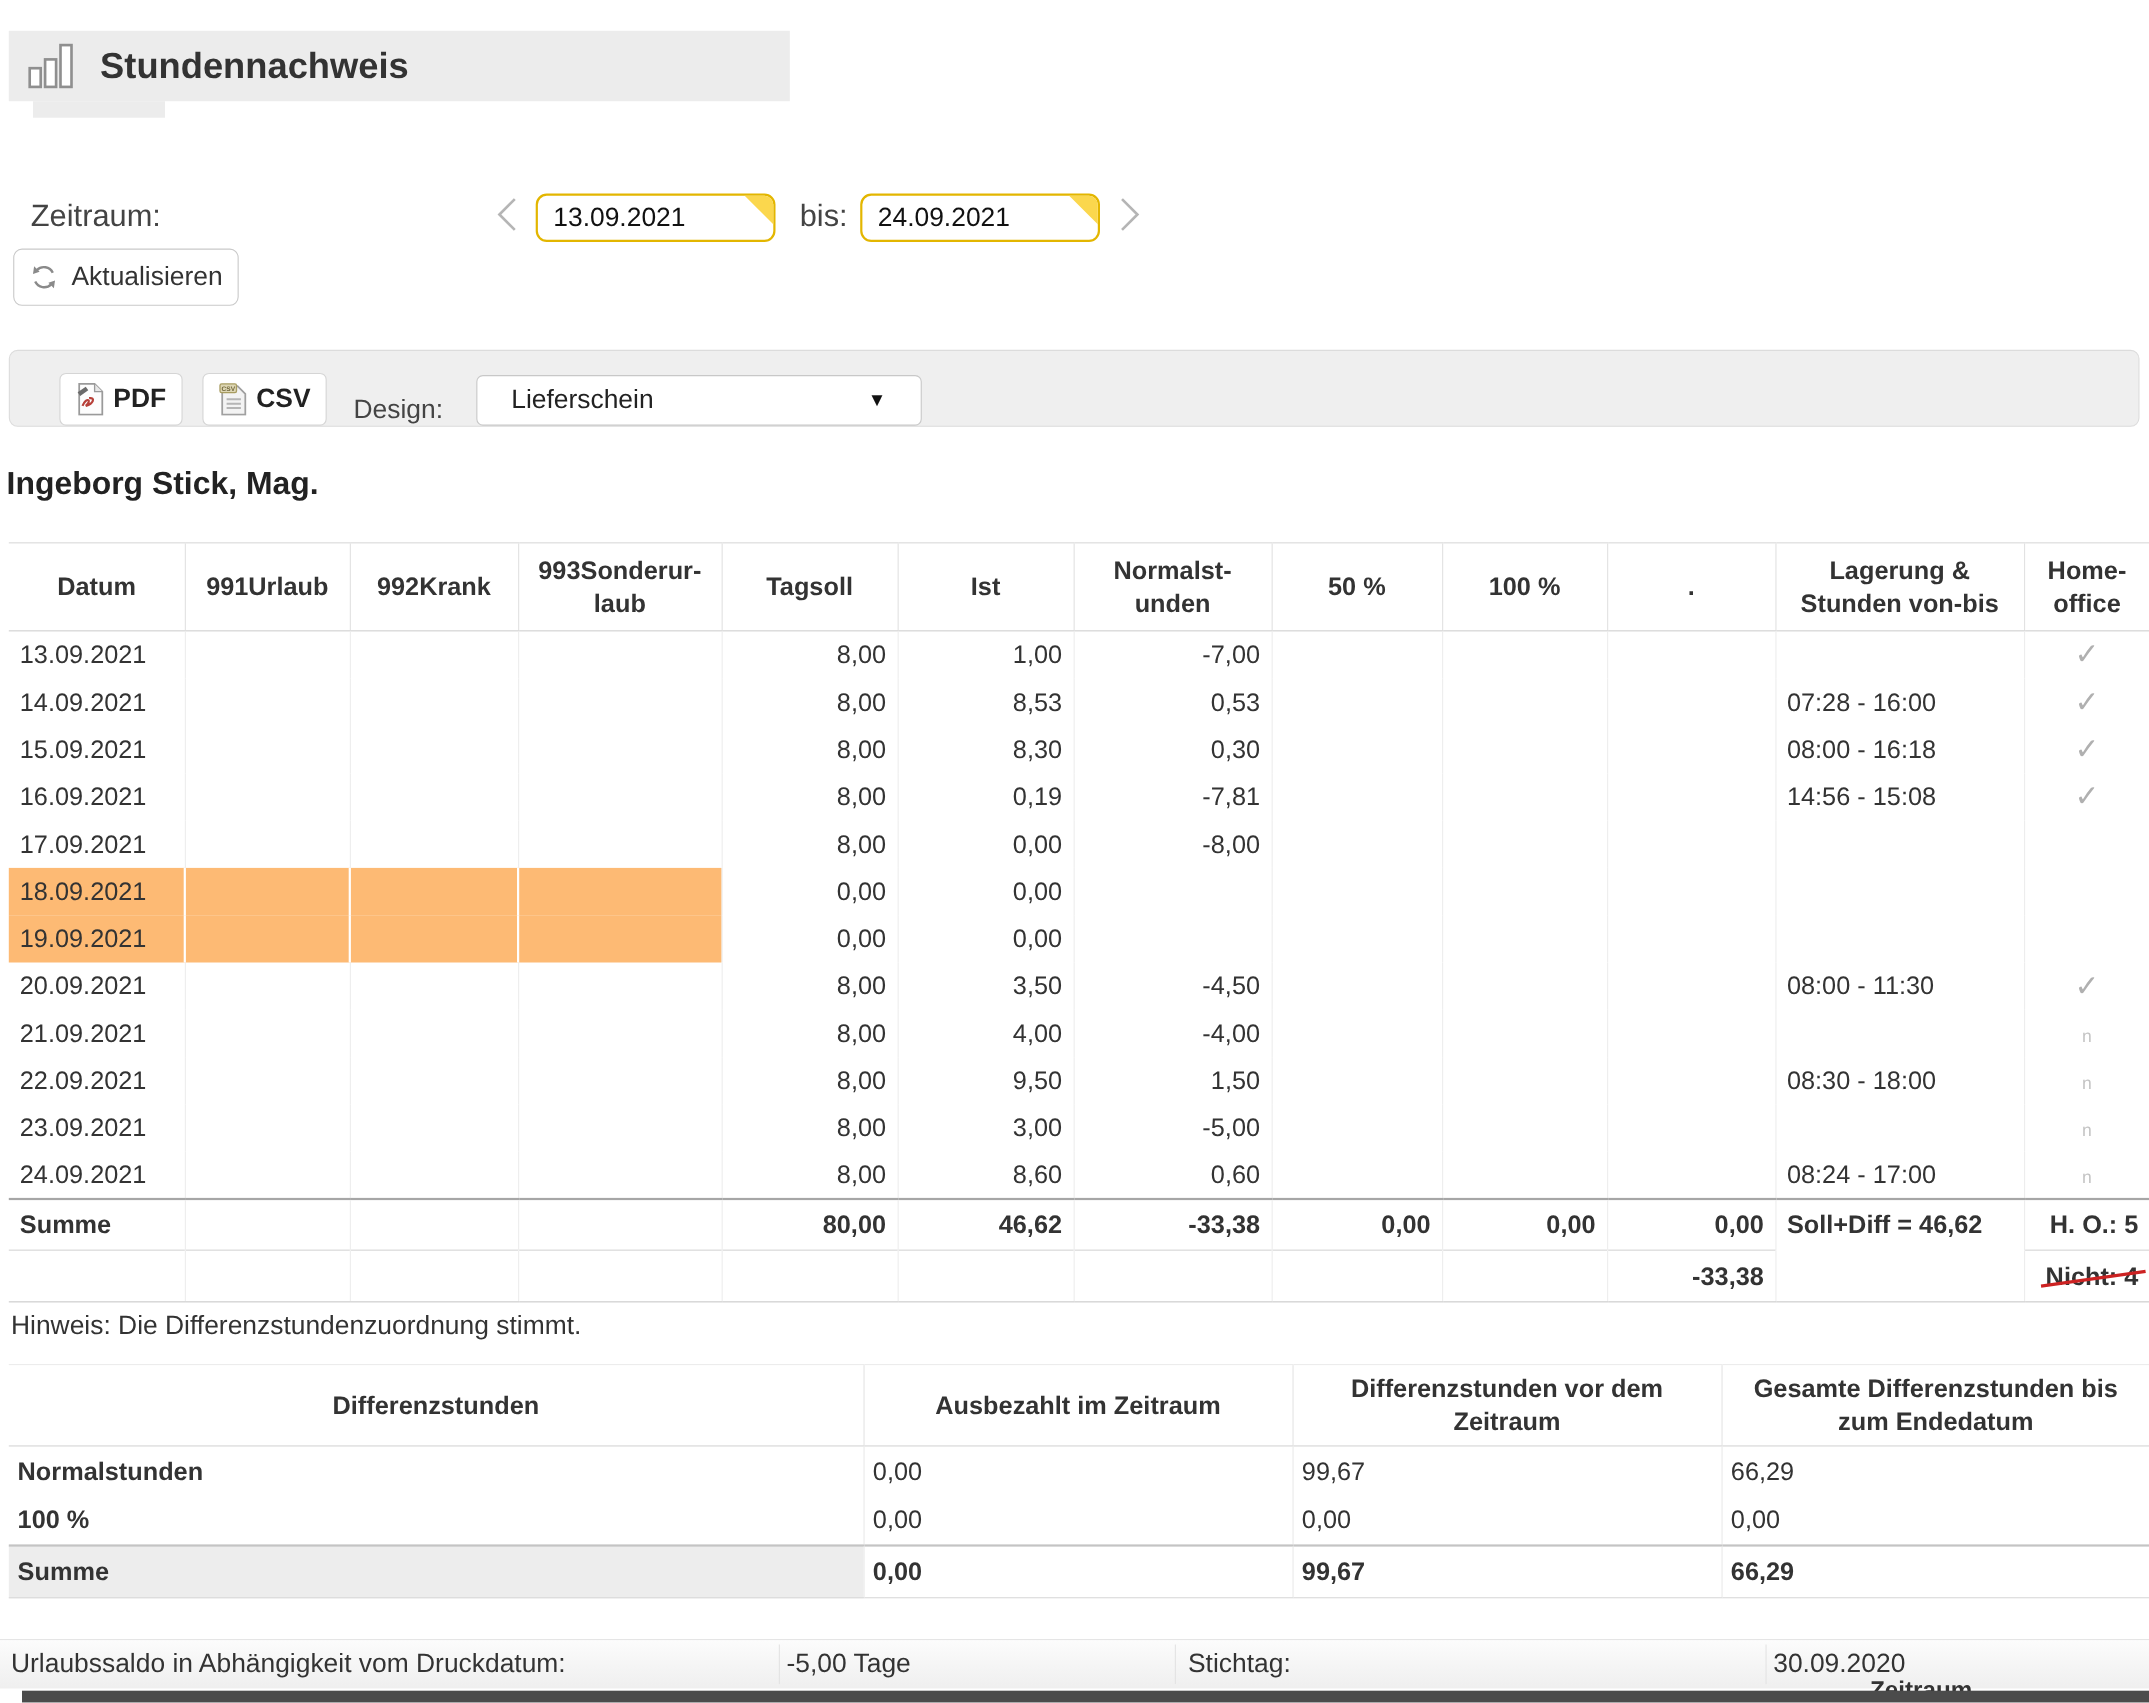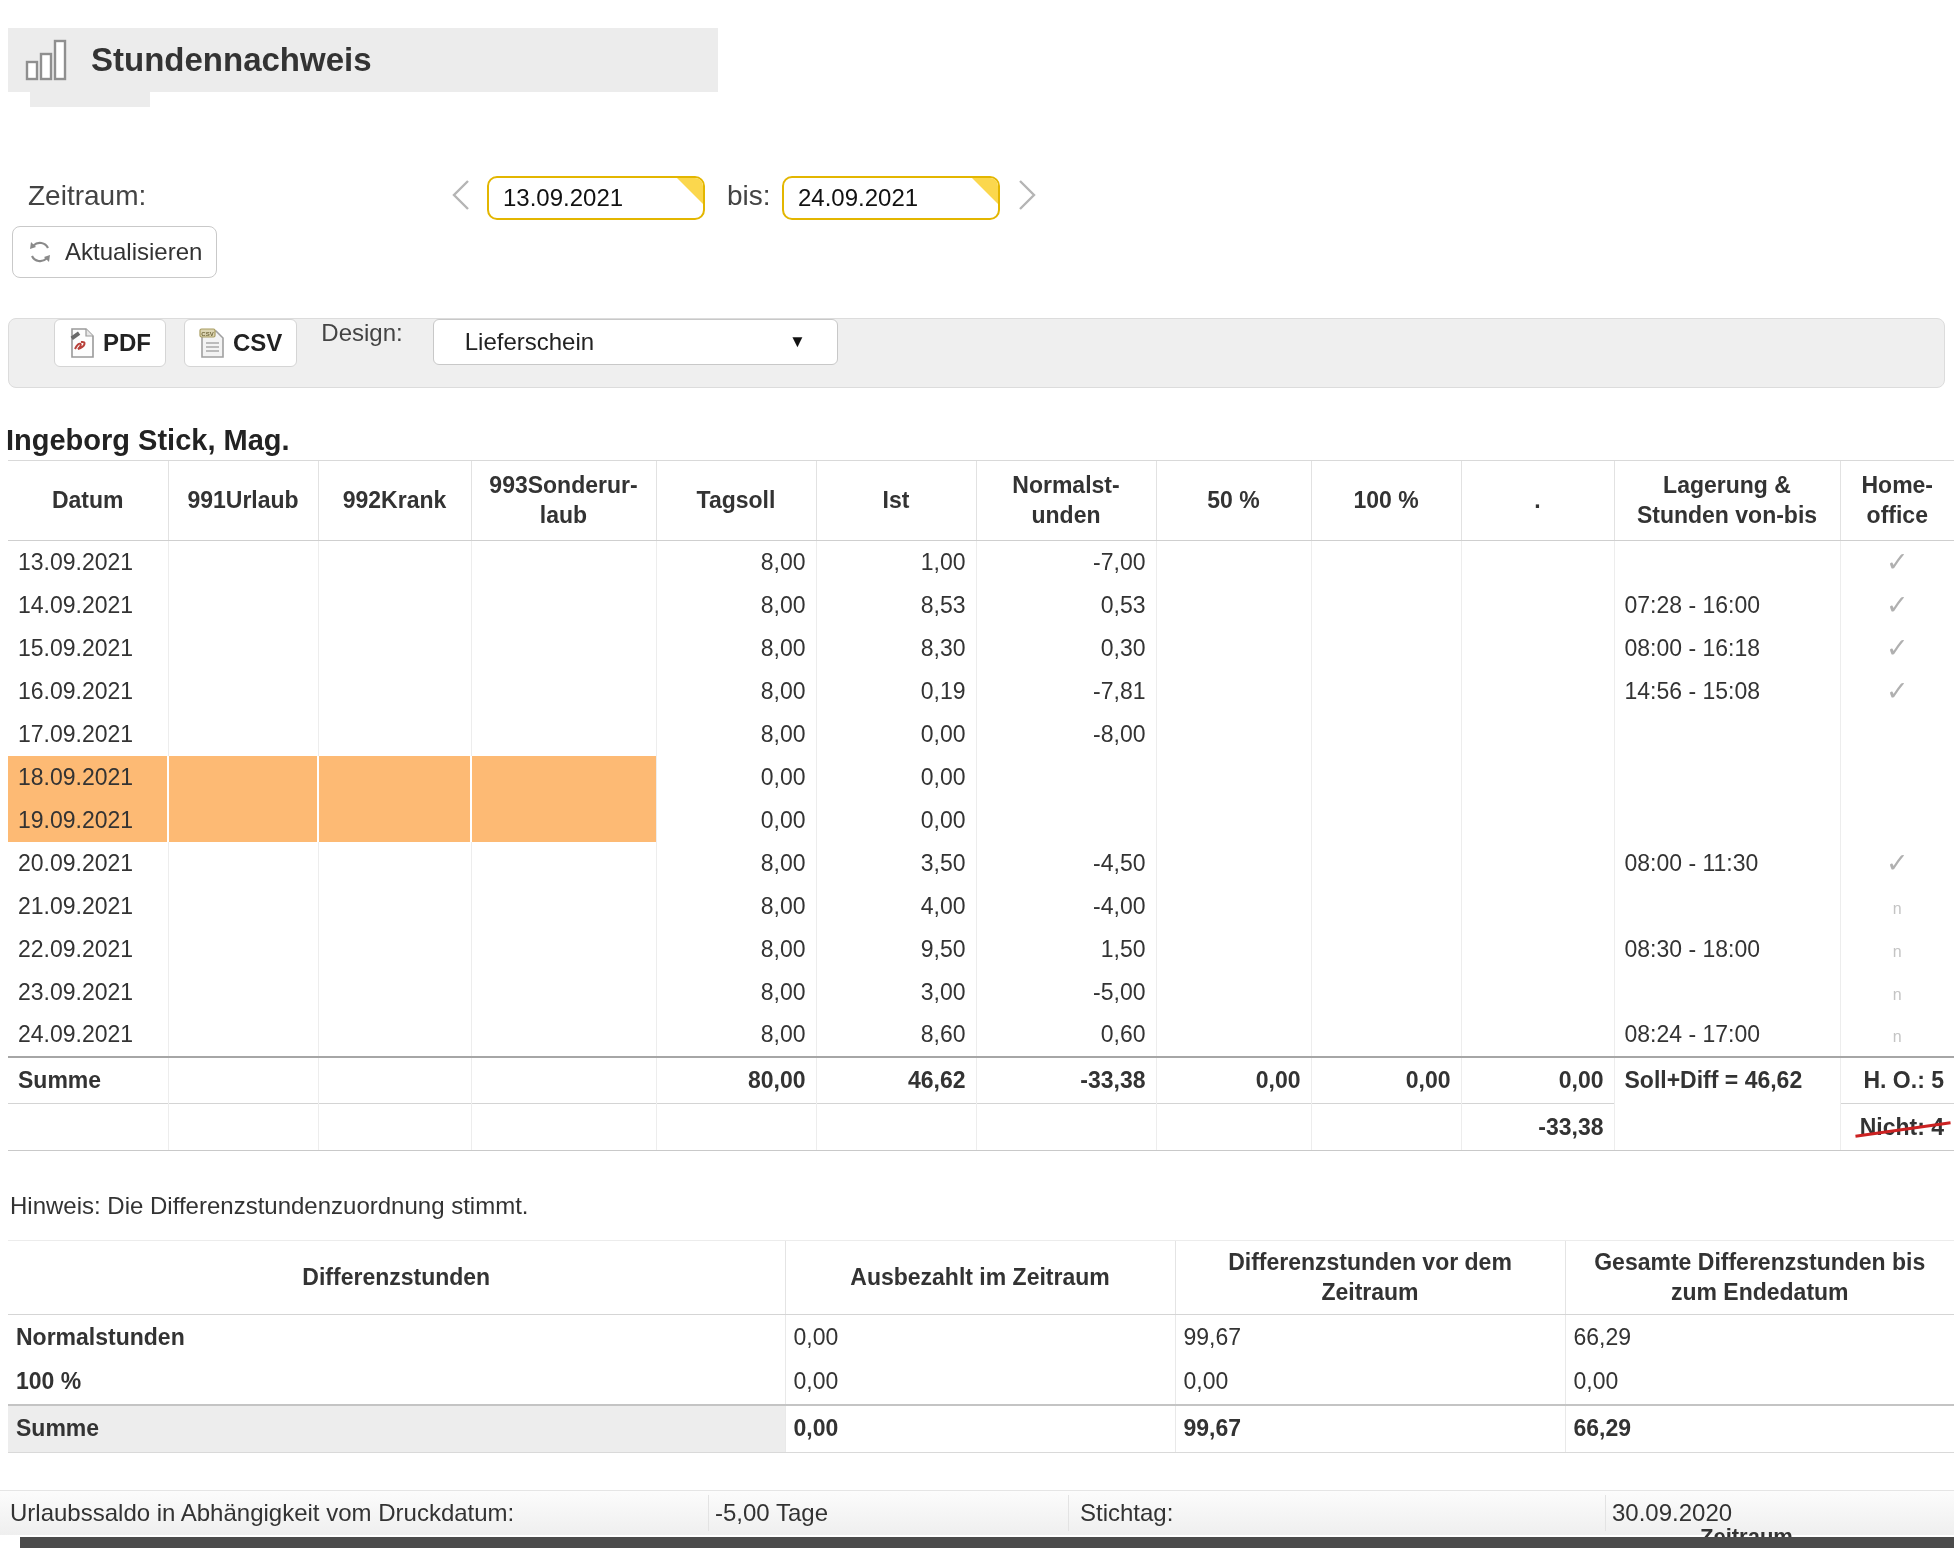--- a/index.html
+++ b/index.html
@@ -20,34 +20,34 @@
   .date-input .fold{position:absolute;top:-2px;right:-2px;width:0;height:0;
                     border-left:30px solid transparent;border-top:30px solid #fbd74d;}
   .nav-arrow{position:absolute;width:30px;height:38px;cursor:pointer;}
   .btn-refresh{position:absolute;left:12px;top:226px;width:205px;height:52px;background:#fff;
                border:1px solid #c9c9c9;border-radius:8px;display:flex;align-items:center;gap:12px;
                padding-left:14px;box-sizing:border-box;font-size:24px;color:#333;cursor:pointer;}
 
   
   .toolbar{position:absolute;left:8px;top:318px;width:1937px;height:70px;background:#efefef;
            border:1px solid #dcdcdc;border-radius:8px;box-sizing:border-box;
-           display:flex;align-items:flex-start;padding-left:45px;}
+           display:flex;align-items:flex-end;padding-left:45px;}
   .tb-btn{height:46px;background:#fff;border:1px solid #d5d5d5;border-radius:6px;
           display:flex;align-items:center;gap:8px;padding:0 14px;font-size:24px;font-weight:bold;
           color:#222;cursor:pointer;}
   .tb-label{font-size:24px;color:#444;margin-left:24px;}
   .tb-select{width:405px;height:46px;background:#fff;border:1px solid #c8c8c8;border-radius:6px;
              margin-left:30px;display:flex;align-items:center;justify-content:space-between;
              padding:0 31px;box-sizing:border-box;font-size:24px;color:#222;cursor:pointer;}
   .tb-select .arr{font-size:17px;color:#111;}
 
   .emp-name{position:absolute;left:6px;top:424px;font-size:29px;font-weight:bold;color:#222;}
 
   
-  table.ts{position:absolute;left:8px;top:460px;width:1946px;border-collapse:collapse;
+  table.ts{position:absolute;left:8px;top:493px;width:1946px;border-collapse:collapse;
            table-layout:fixed;font-size:23px;color:#333;}
   table.ts th{height:80px;font-weight:bold;text-align:center;vertical-align:middle;
               border-top:1px solid #d9d9d9;border-bottom:1px solid #cfcfcf;
               padding:4px 6px;line-height:1.3;box-sizing:border-box;}
   table.ts th + th{border-left:1px solid #e2e2e2;}
   table.ts td{height:43px;padding:0 10px;box-sizing:border-box;vertical-align:middle;}
   table.ts tbody td + td{border-left:1px solid #ededed;}
   td.al-l{text-align:left;padding-left:14px;}
   td.al-r{text-align:right;padding-right:12px;}
   td.al-c{text-align:center;}

